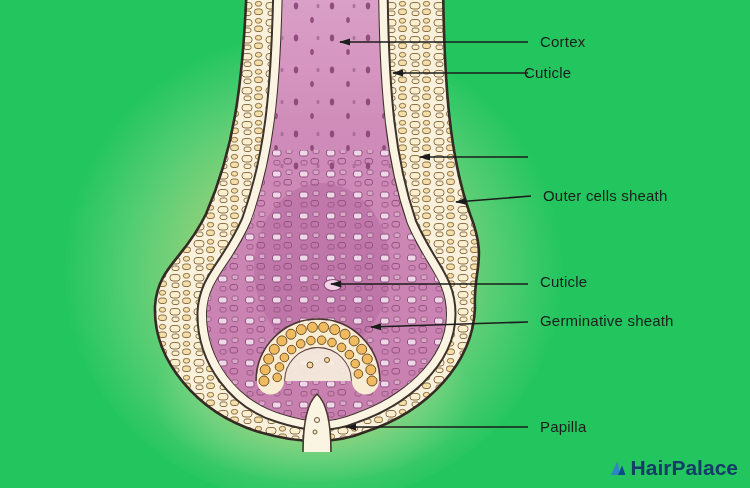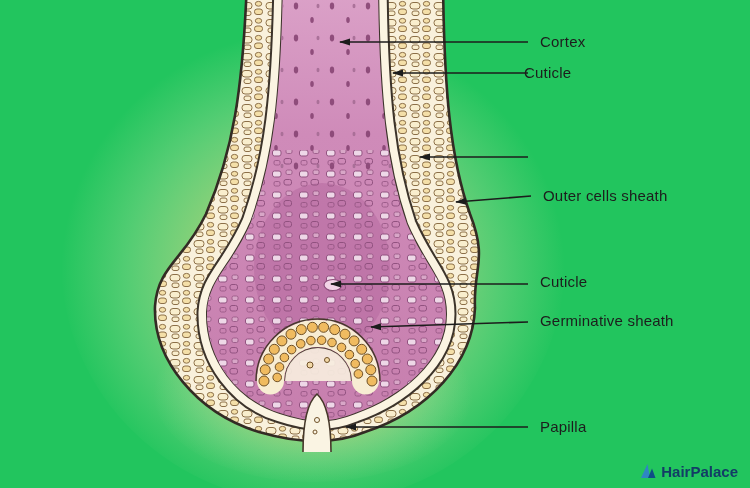--- a/index.html
+++ b/index.html
@@ -2,21 +2,21 @@
 <html><head>
 <meta charset="utf-8">
 <style>
   html,body{margin:0;padding:0;}
   body{font-family:"Liberation Sans",sans-serif;}
   .stage{position:relative;width:750px;height:488px;background:#22c55e;overflow:hidden;}
   .art{position:absolute;left:0;top:0;}
   .label{position:absolute;font-size:15px;font-weight:500;color:#1d1d1d;
          line-height:20px;white-space:nowrap;letter-spacing:.2px;}
   .logo{position:absolute;right:12px;bottom:8px;display:flex;align-items:center;gap:4px;}
-  .logo-text{font-size:15px;font-weight:bold;color:#133c66;}
+  .logo-text{font-size:21px;font-weight:bold;color:#133c66;}
 </style>
 </head>
 <body>
 
 <div class="stage">
 
   <svg class="art" width="750" height="488" viewBox="0 0 750 488">
     <defs>
       <radialGradient id="glow" cx="50%" cy="52%" r="50%">
         <stop offset="0%" stop-color="#f6d87d" stop-opacity="0.80"></stop>

